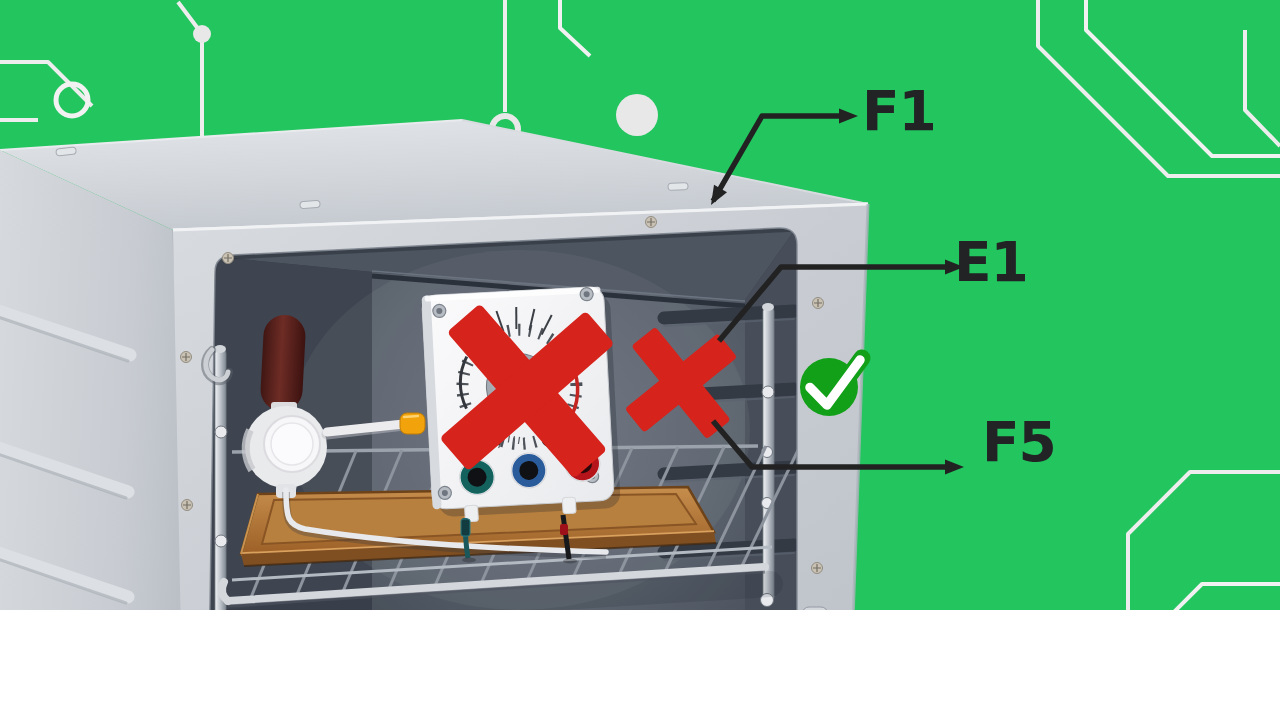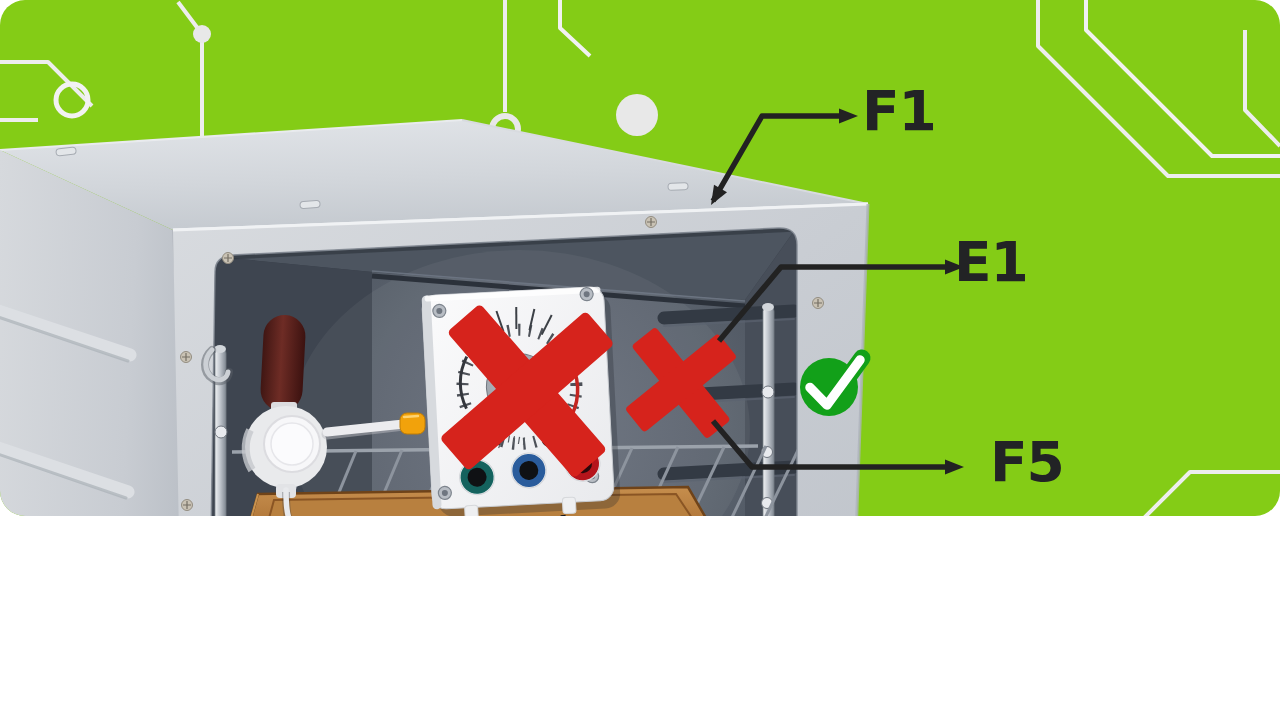--- a/index.html
+++ b/index.html
@@ -1,18 +1,18 @@
 <!DOCTYPE html>
 <html><head>
 <meta charset="utf-8">
 <style>
   html,body{margin:0;padding:0;background:#fff;}
   #stage{
-    position:relative;width:1280px;height:516px;overflow:hidden;
-    background:#84cc16;font-family:"DejaVu Sans","Liberation Sans",sans-serif;border-radius:25px;
+    position:relative;width:1280px;height:610px;overflow:hidden;
+    background:#22c55e;font-family:"DejaVu Sans","Liberation Sans",sans-serif;
   }
   #stage svg{position:absolute;left:0;top:0;}
   .callout-label{
     position:absolute;font-size:55px;font-weight:bold;color:#222325;
     letter-spacing:-1px;line-height:1;user-select:none;
   }
 </style>
 </head>
 <body>
 
@@ -355,14 +355,14 @@
       <polygon points="0,0 -19,-7.5 -19,7.5" transform="translate(858,116)"></polygon>
       <polygon points="0,0 -19,-7.5 -19,7.5" transform="translate(711,205) rotate(120)"></polygon>
       <polygon points="0,0 -19,-7.5 -19,7.5" transform="translate(964,267)"></polygon>
       <polygon points="0,0 -19,-7.5 -19,7.5" transform="translate(964,467)"></polygon>
     </g>
   </g>
 </svg>
 
 <div class="callout-label" style="left:862px;top:84px;">F1</div>
 <div class="callout-label" style="left:954px;top:235px;">E1</div>
-<div class="callout-label" style="left:982px;top:435px;margin-left:8px;">F5</div>
+<div class="callout-label" style="left:982px;top:415px;">F5</div>
 </div>
 
 </body></html>

